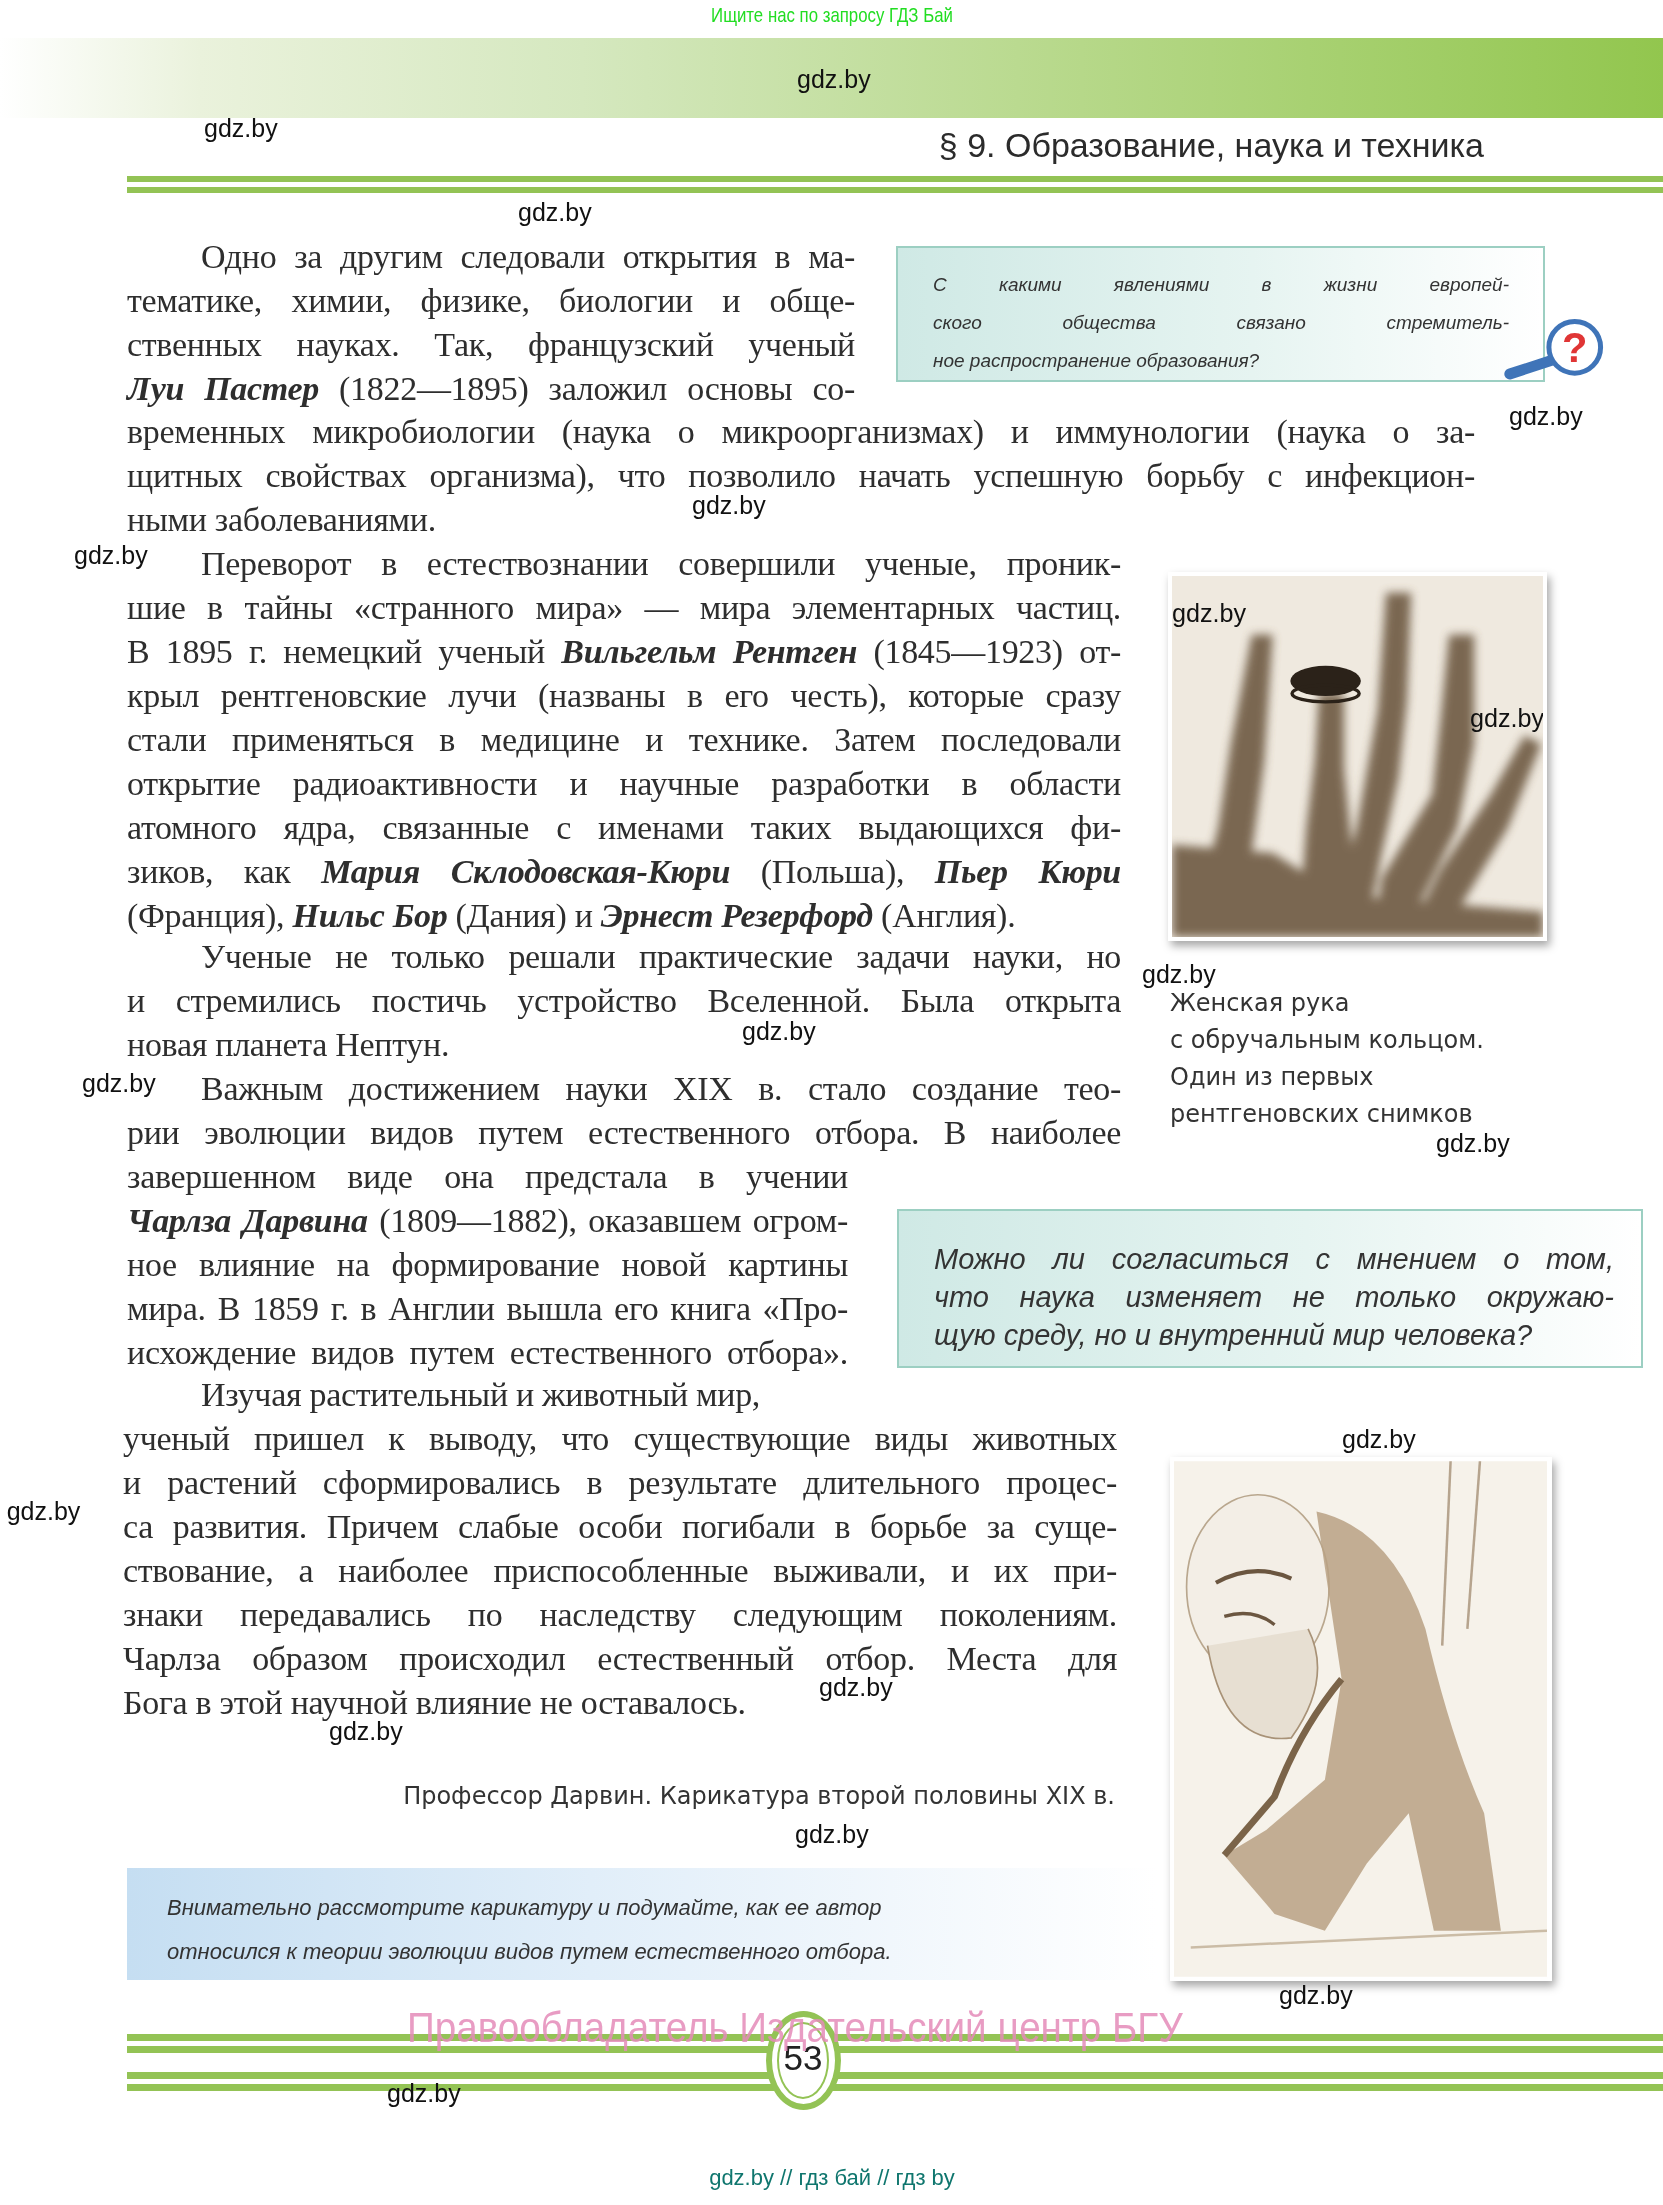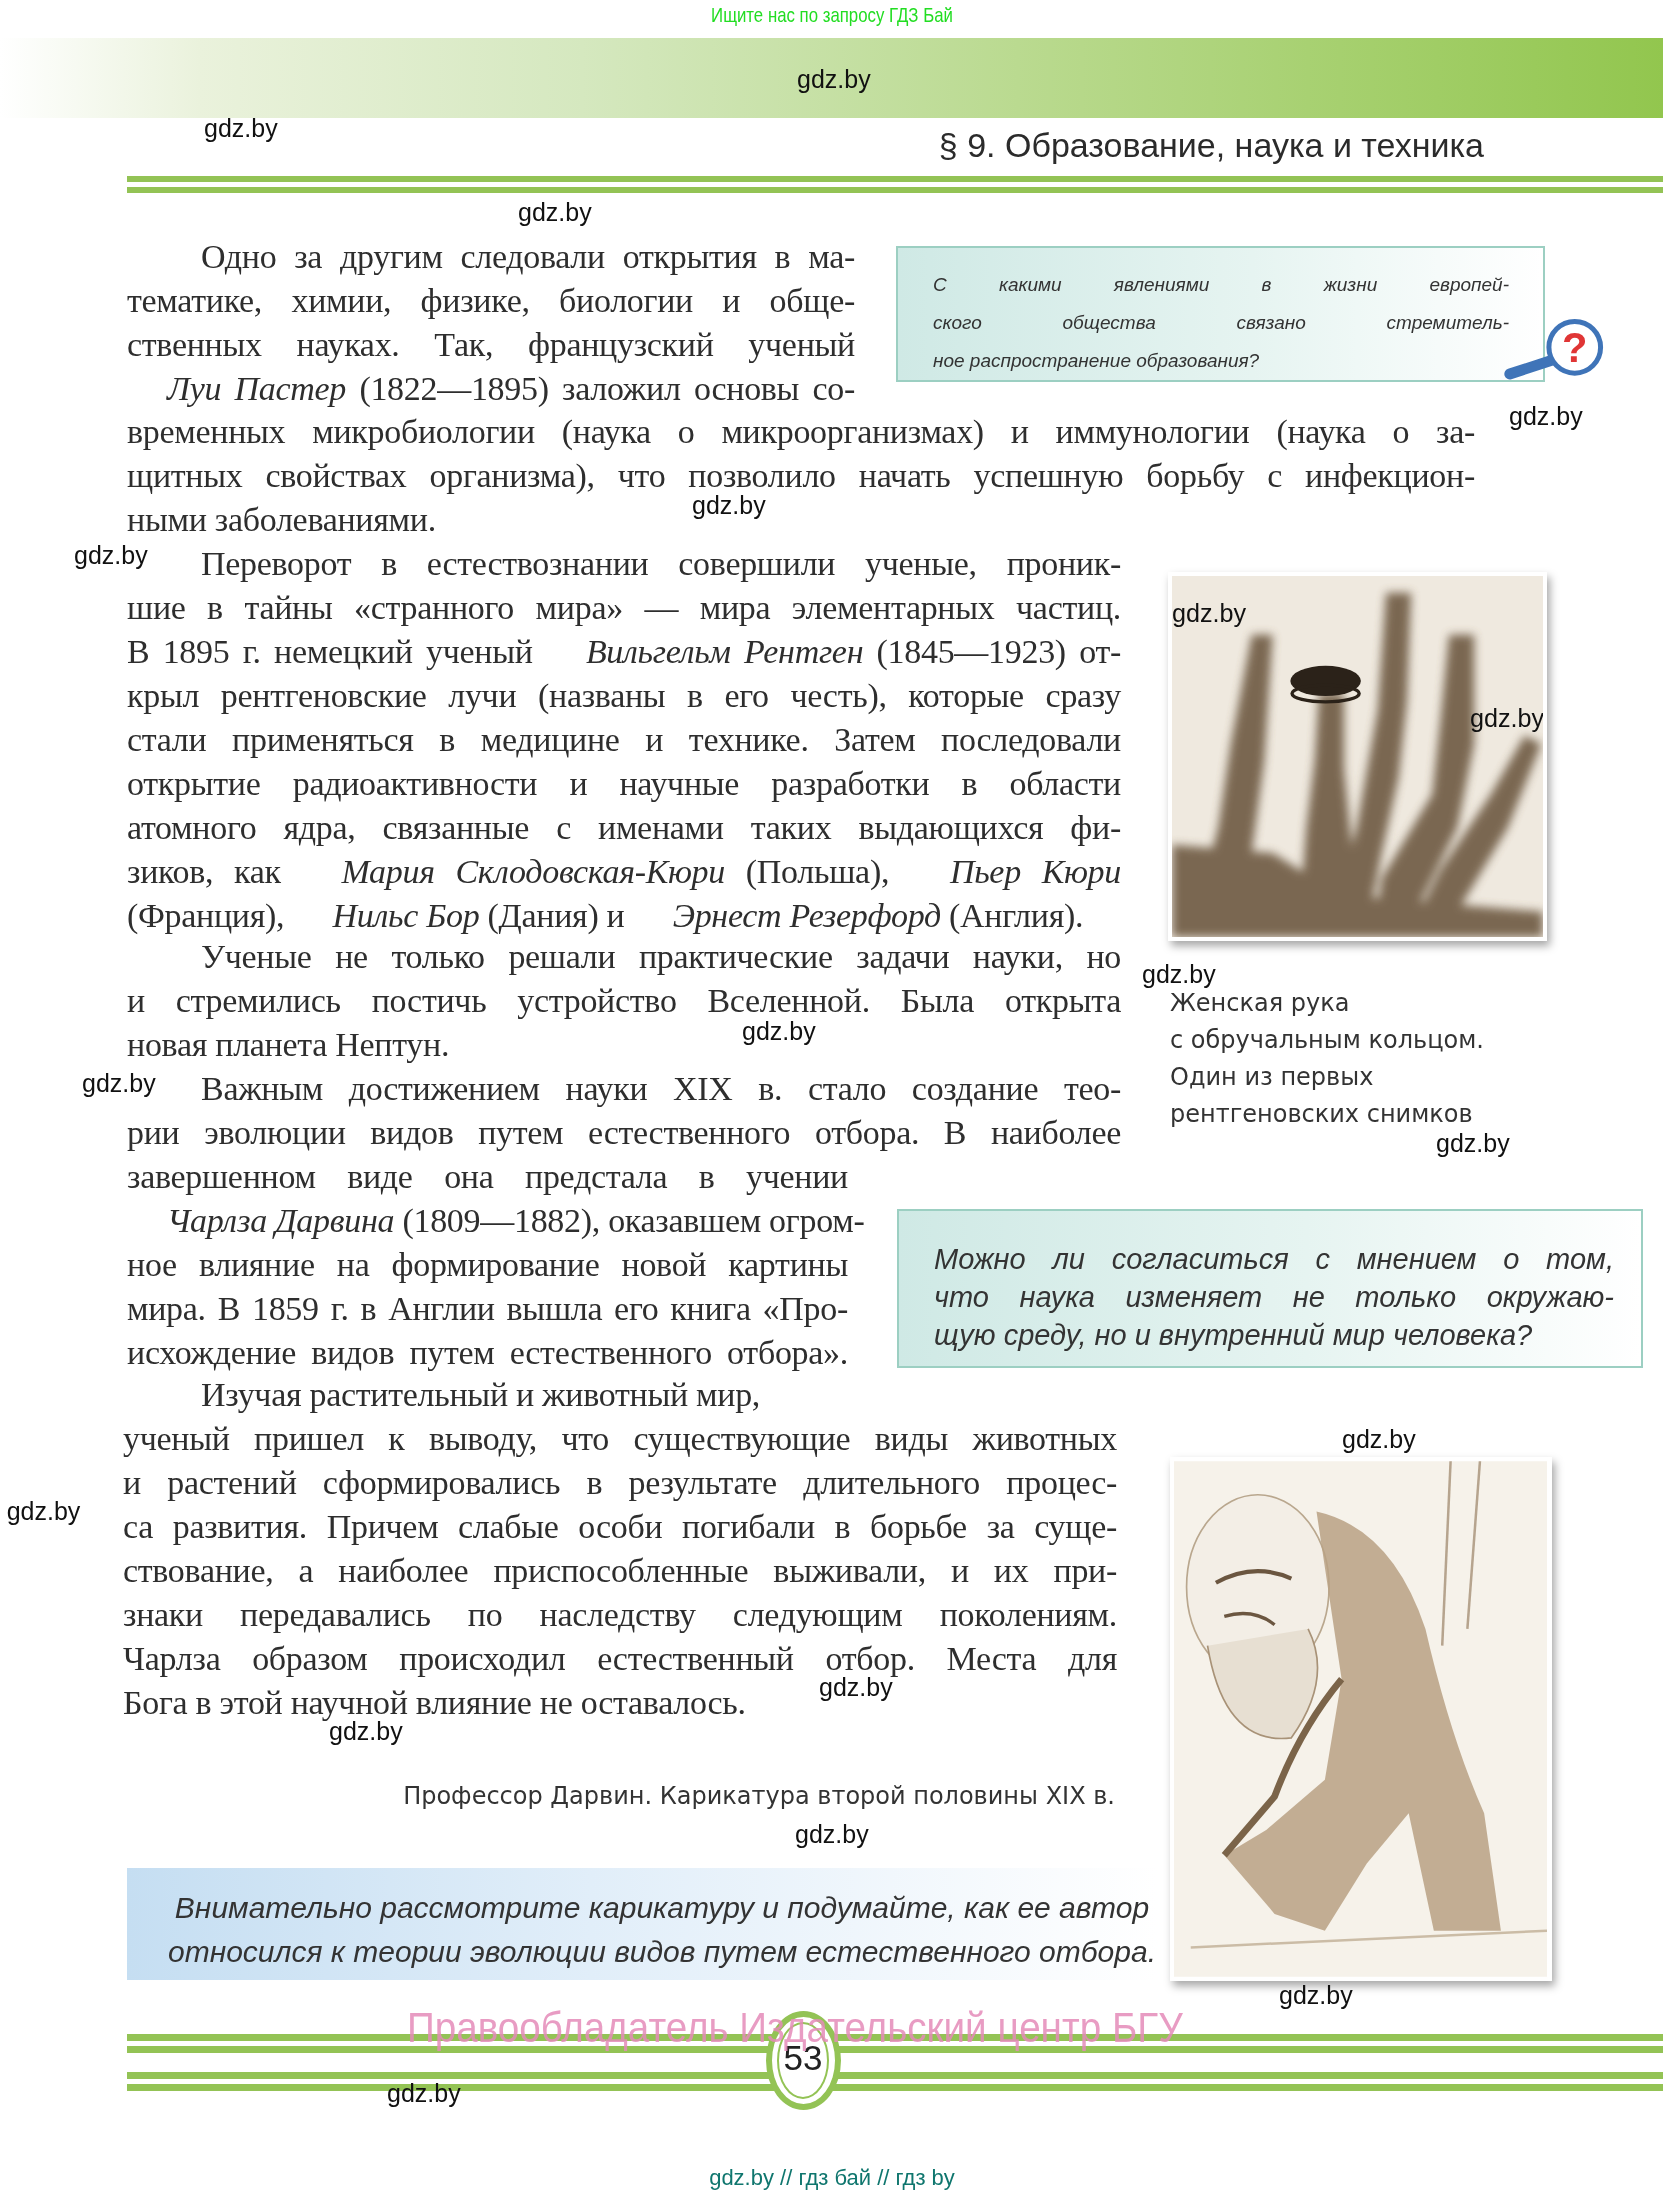--- a/index.html
+++ b/index.html
@@ -10,29 +10,29 @@
                 font-size:21px; color:#22dd22; transform:scaleX(0.8); }
   .banner { left:0; top:38px; width:1664px; height:80px;
             background:linear-gradient(90deg,#ffffff 0%,#eaf2dc 12%,#d5e8bf 35%,#b6d889 65%,#92c64e 100%); }
   .wm { font-family:"Liberation Sans", sans-serif; font-size:25px; color:#111; }
   .section-title { right:180px; top:126px; font-family:"Liberation Sans", sans-serif; font-size:34px; color:#2b2b2b; }
   .gline { left:127px; right:0; height:5.9px; background:#93c355; }
   .body-text { font-size:34px; line-height:44px; color:#2e2e2e; letter-spacing:-0.3px; }
   .line { display:block; white-space:nowrap; text-align:justify; text-align-last:justify; }
   .line.last { text-align-last:left; }
   .indent { padding-left:74px; }
-  .name { font-weight:normal; font-style:italic;margin-left:40px; }
+  .name { font-weight:bold; font-style:italic; }
   .qbox { border:2.5px solid #9ccfc2; background:linear-gradient(90deg,#cfe9e5 0%,#e6f4f1 55%,#ffffff 100%);
           font-family:"Liberation Sans", sans-serif; font-style:italic; color:#333; box-sizing:border-box; }
   .qbox .qline { display:block; white-space:nowrap; text-align:justify; text-align-last:justify; }
   .qbox .qline.last { text-align-last:left; }
   .photo { background:#fff; box-shadow:2.5px 5px 8.4px rgba(0,0,0,0.35); border:4.2px solid #fff; box-sizing:border-box; overflow:hidden; }
   .caption { font-family:"DejaVu Sans", sans-serif; font-size:24px; color:#333; text-align:left; line-height:37px; }
   .taskbox { background:linear-gradient(90deg,#c5def2 0%,#e1eef9 45%,#ffffff 100%);
-             font-family:"Liberation Sans", sans-serif; font-style:italic; font-size:30px; line-height:44px; color:#333; box-sizing:border-box;text-align:center; }
+             font-family:"Liberation Sans", sans-serif; font-style:italic; font-size:22px; line-height:44px; color:#333; box-sizing:border-box; }
   .footer-line { left:127px; right:0; height:6.7px; background:#93c355; }
   .page-circle { left:766px; top:2011px; width:75px; height:99px; border-radius:50%; border:6.7px solid #93c355; background:#fff; box-sizing:border-box; }
   .page-circle-inner { left:777px; top:2022px; width:52px; height:77px; border-radius:50%; border:2.5px solid #93c355; box-sizing:border-box; }
   .page-num { left:757px; width:92px; top:2038px; text-align:center; font-family:Liberation Sans, sans-serif; font-size:35px; color:#222; }
   .copyright { left:407px; top:2004px; font-family:"Liberation Sans", sans-serif; font-size:42px; color:#e58bb9; opacity:0.85; transform:scaleX(0.92); transform-origin:left; white-space:nowrap; }
   .bottom-links { left:0; width:1664px; top:2165px; text-align:center; font-family:"Liberation Sans", sans-serif; font-size:22px; color:#0f766e; }
 </style>
 </head>
 <body>
 

